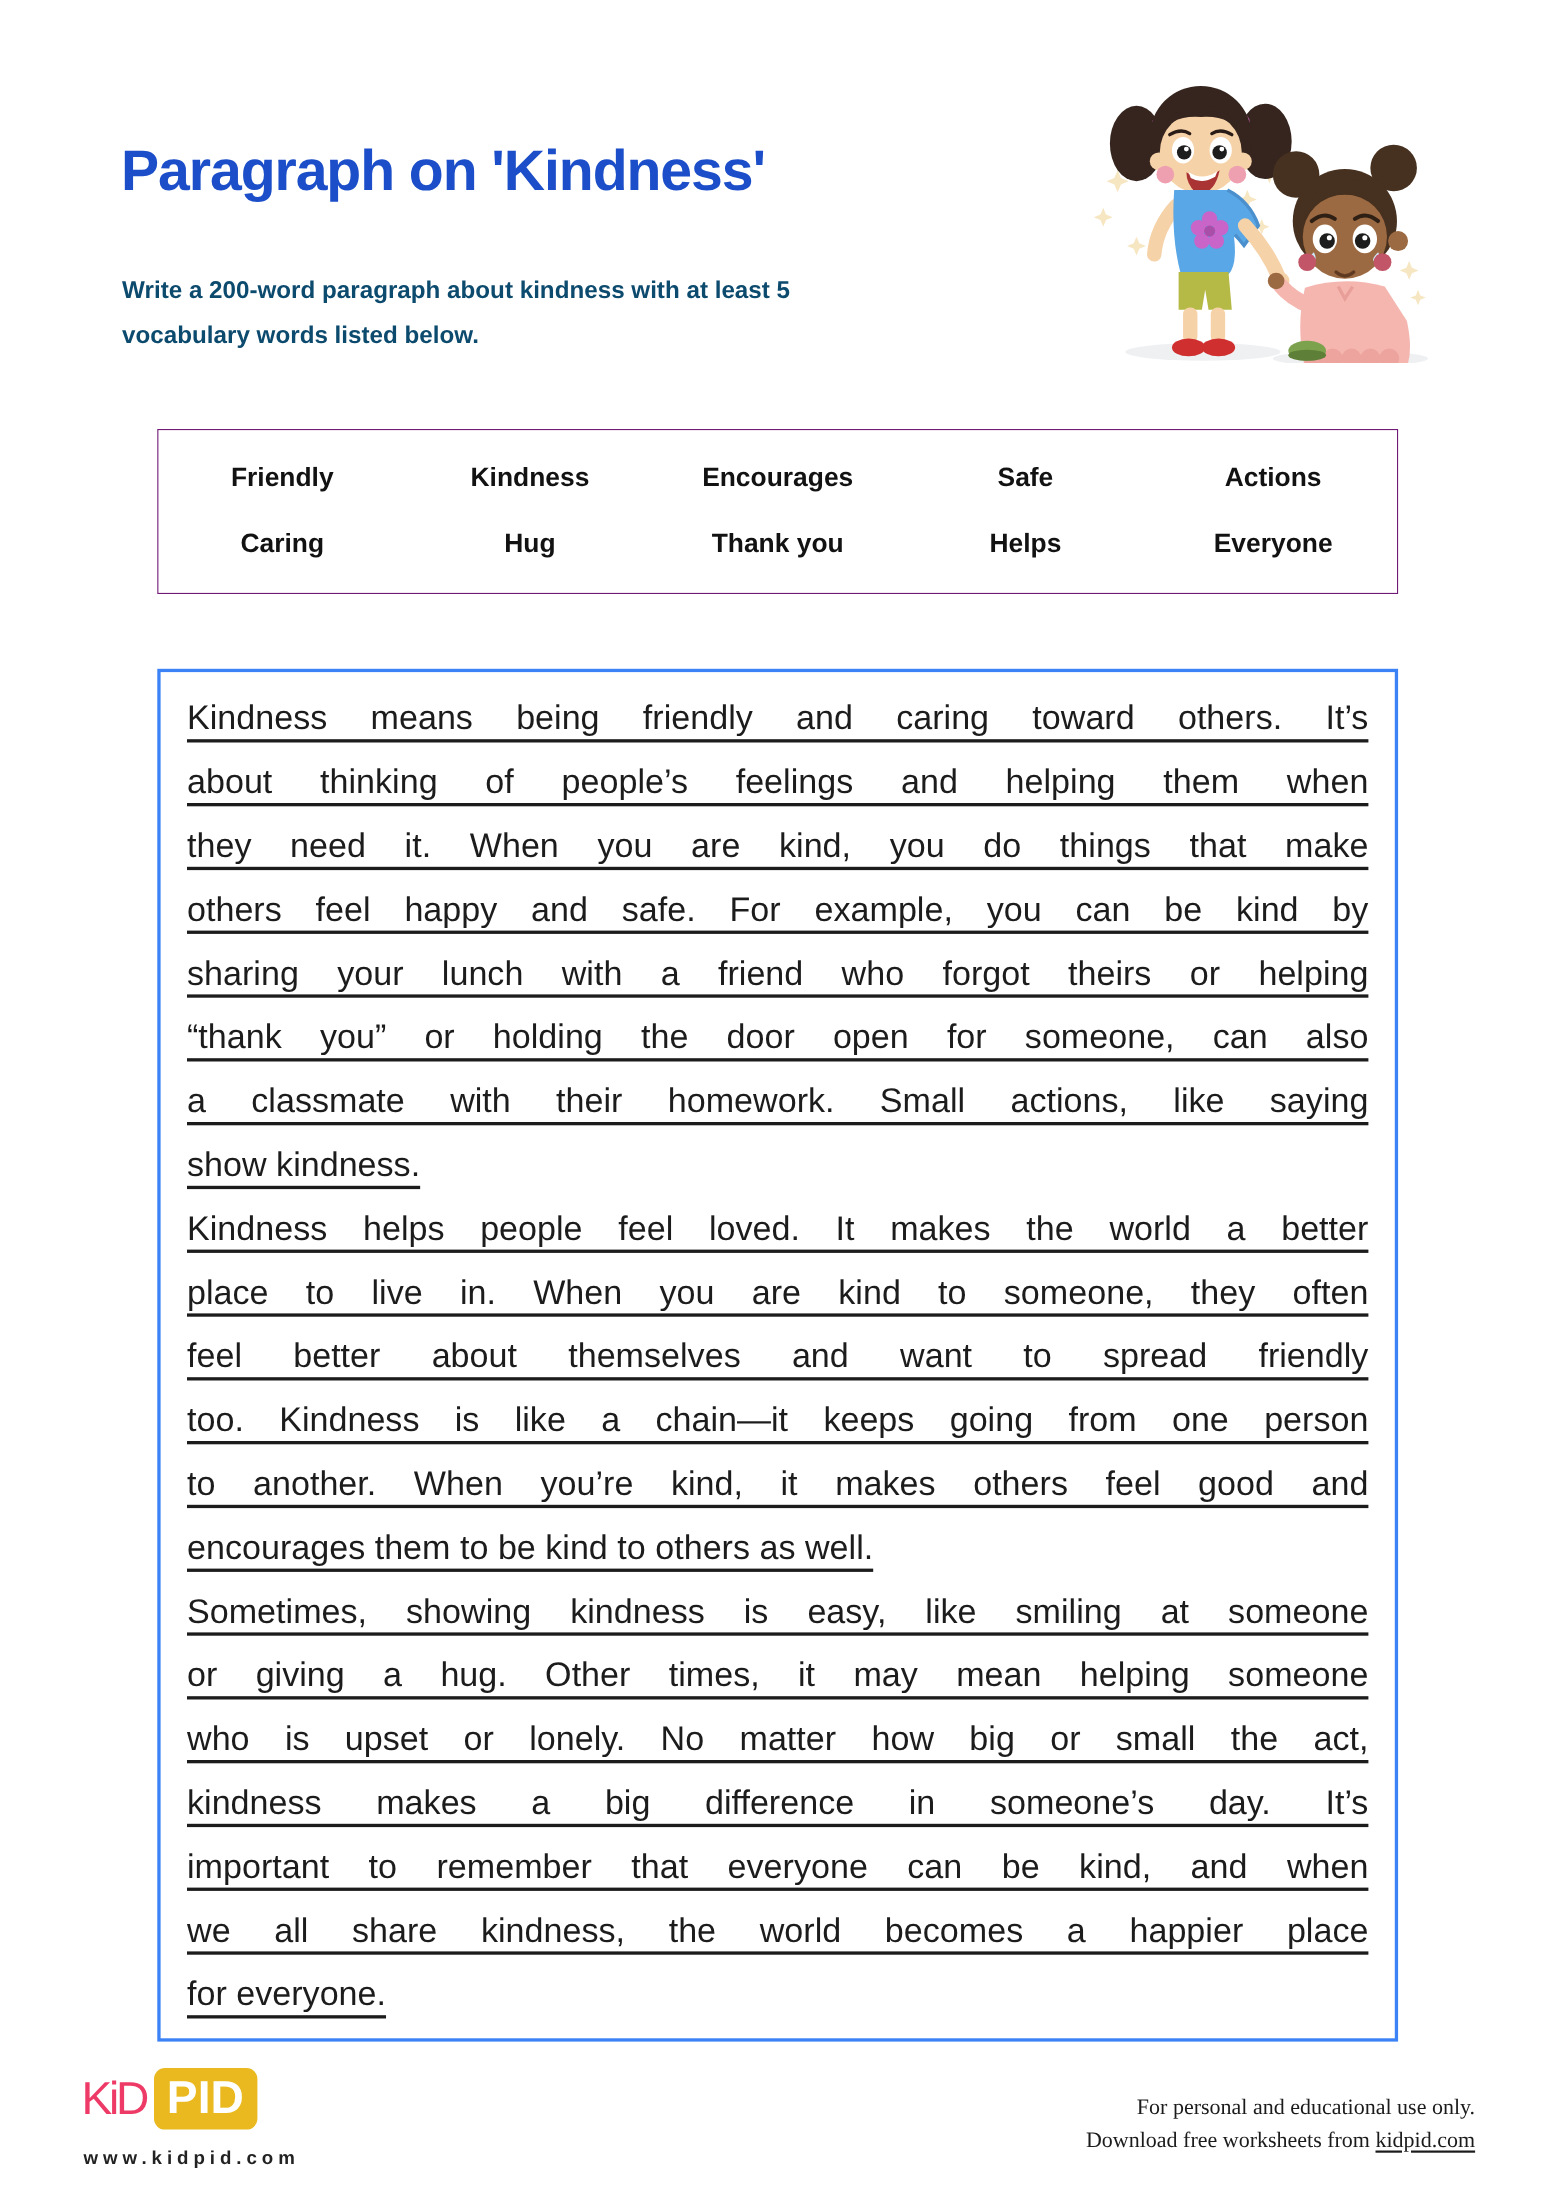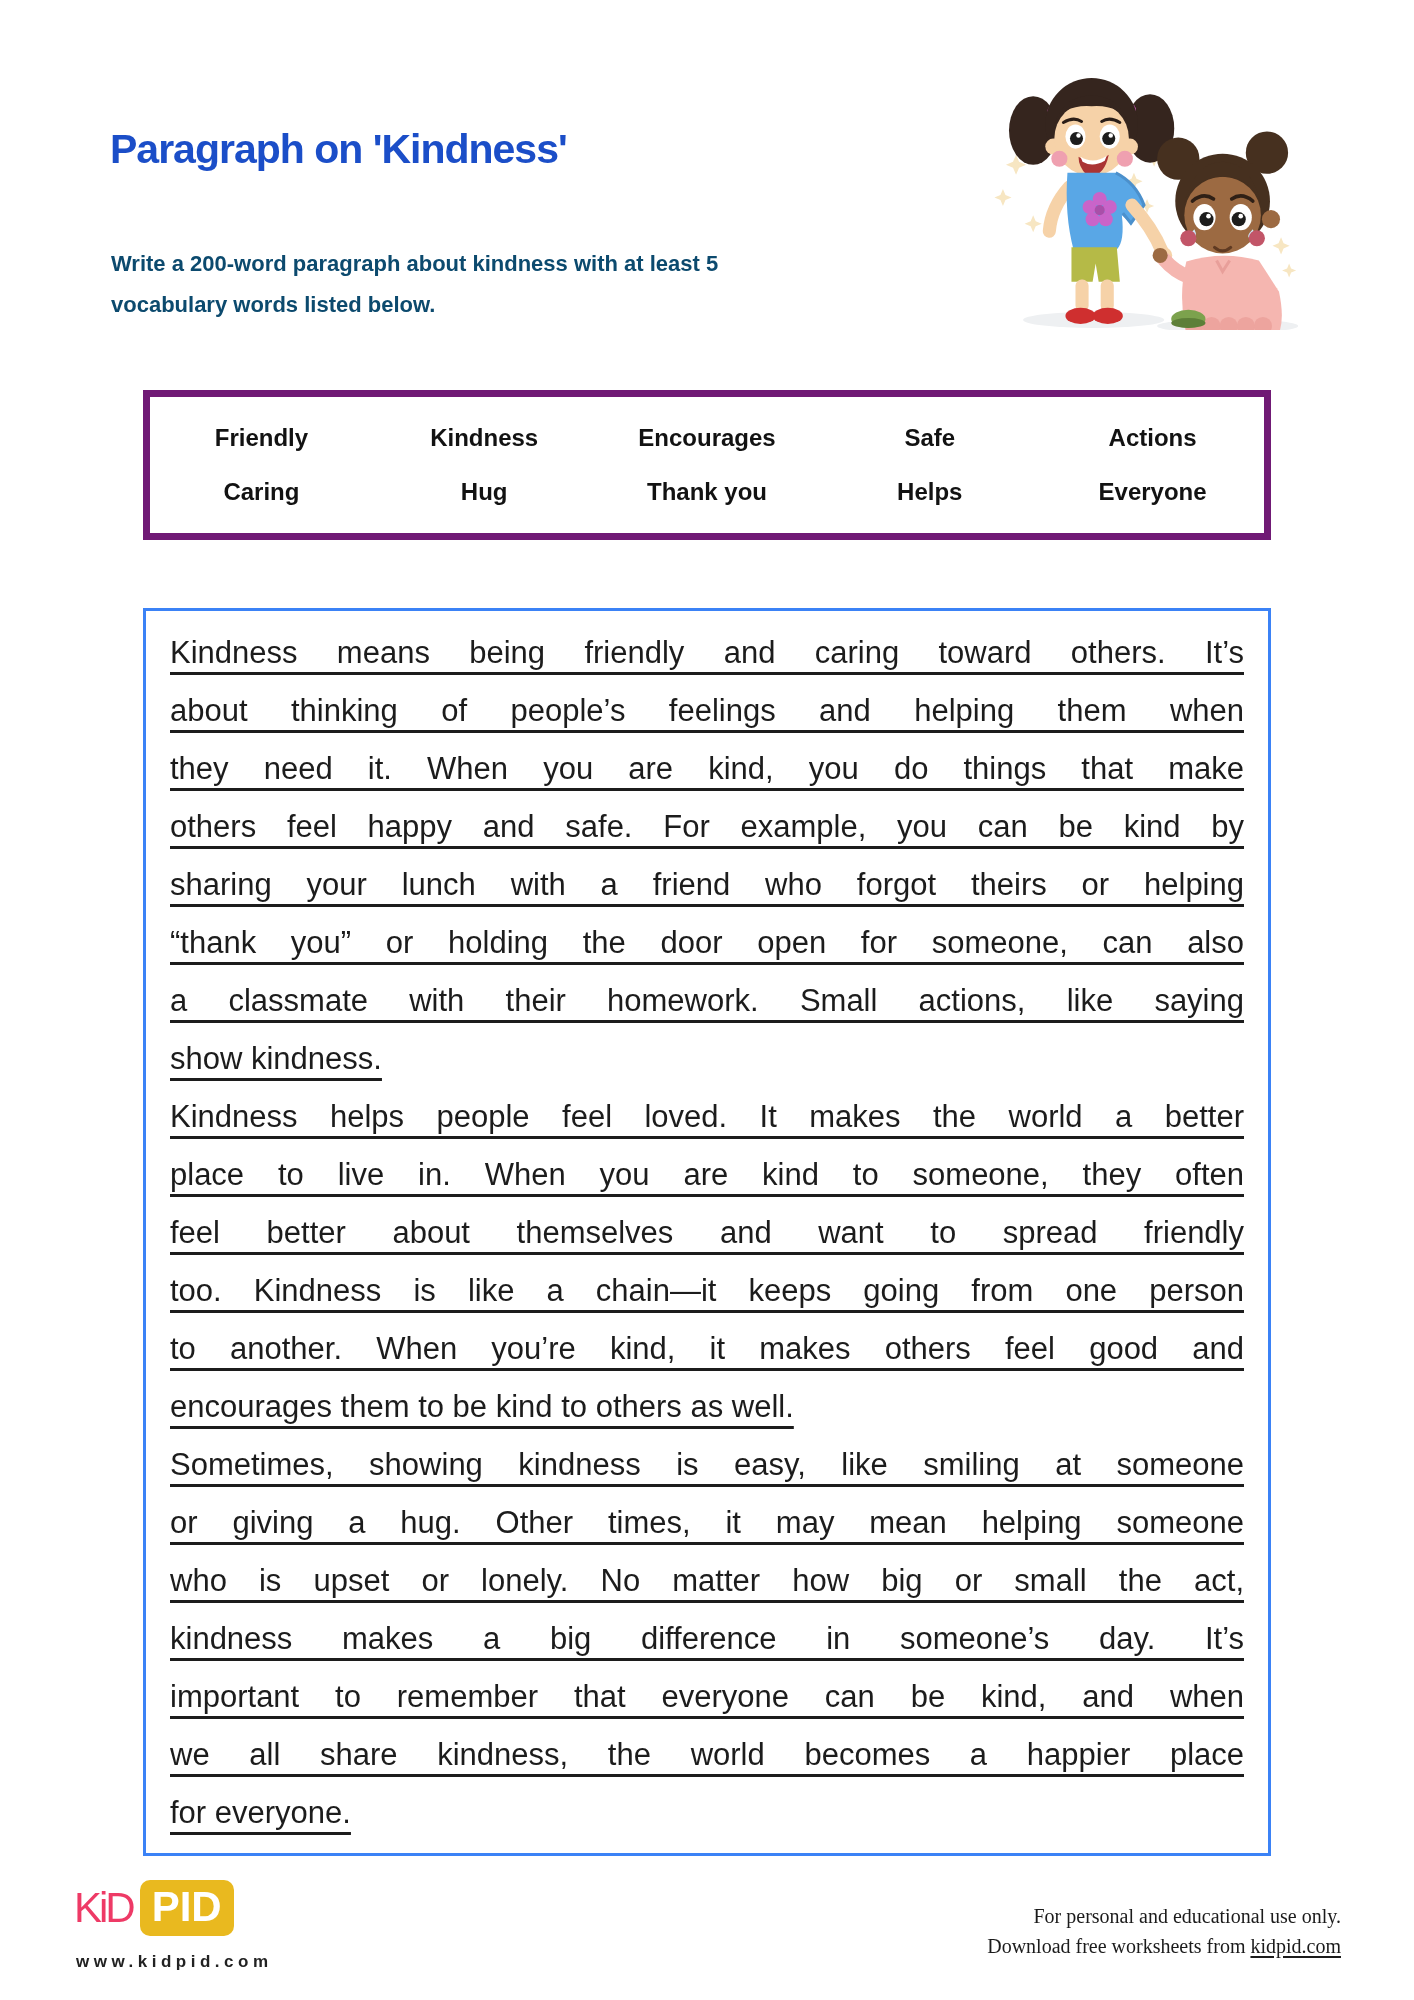--- a/index.html
+++ b/index.html
@@ -6,37 +6,37 @@
   html, body { background: #ffffff; }
   body {
     width: 1414px; height: 2000px;
     position: relative;
     font-family: "Liberation Sans", sans-serif;
     color: #1a1a1a;
     overflow: hidden;
   }
   .title {
     position: absolute; left: 110px; top: 126px;
-    font-size: 41px; font-weight: 800; letter-spacing: -1px;
+    font-size: 52px; font-weight: 800; letter-spacing: -1px;
     color: #1b4ec8;
     font-family: "Liberation Sans", sans-serif;
   }
   .instructions {
     position: absolute; left: 111px; top: 244px;
     font-size: 22px; font-weight: 700; color: #0c4a6e;
     line-height: 1.85;
   }
   .illustration {
     position: absolute; left: 980px; top: 66px;
     width: 324px; height: 264px;
   }
   .vocab-box {
     position: absolute; left: 143px; top: 390px;
     width: 1128px; height: 150px;
-    border: 7px solid #701a75;
+    border: 1px solid #701a75;
     display: grid;
     grid-template-columns: repeat(5, 1fr);
     grid-template-rows: 1fr 1fr;
     align-items: center;
     padding: 14px 0;
   }
   .vocab-word {
     text-align: center;
     font-size: 24px; font-weight: 700; color: #121212;
   }

